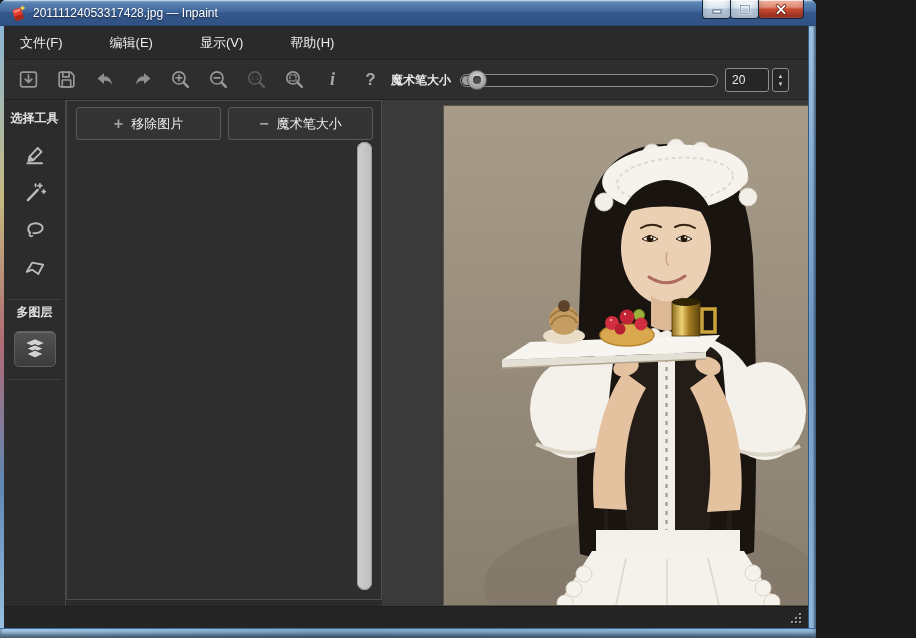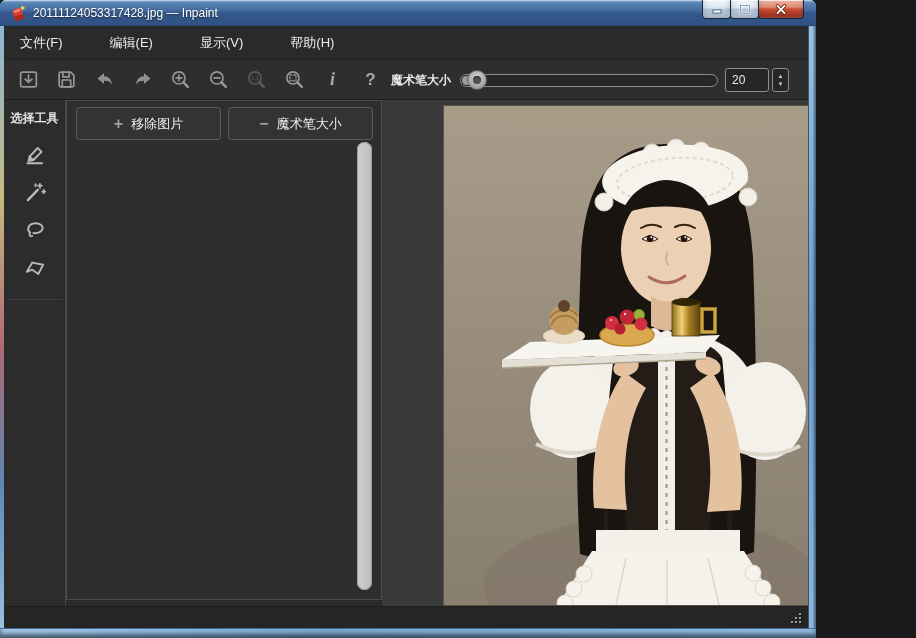--- a/index.html
+++ b/index.html
@@ -241,20 +241,30 @@
             </svg>
           </div>
           <div class="tool">
             <svg width="24" height="24" viewBox="0 0 22 22" class="s-ic">
               <path d="M3.5 14.5 L8.5 6 L18.5 8 L14 16.5 L8.5 12.5 Z"></path>
             </svg>
           </div>
         </div>
 
 
+        <div class="side-section">
+          <span class="side-label">多图层</span>
+          <div class="layers-btn">
+            <svg width="24" height="22" viewBox="0 0 22 20">
+              <path d="M11 1 L19 4.6 L11 8.2 L3 4.6 Z" fill="#d2d2d2"></path>
+              <path d="M11 6 L19 9.6 L11 13.2 L3 9.6 Z" fill="#d2d2d2" stroke="#3c3c3c" stroke-width="1"></path>
+              <path d="M11 11 L19 14.6 L11 18.2 L3 14.6 Z" fill="#d2d2d2" stroke="#3c3c3c" stroke-width="1"></path>
+            </svg>
+          </div>
+        </div>
       </div>
 
       <div class="list-panel">
         <div class="btn-row">
           <div class="img-btn">
             <span class="btn-glyph">+</span>
             <span>移除图片</span>
           </div>
           <div class="img-btn">
             <span class="btn-glyph">−</span>

